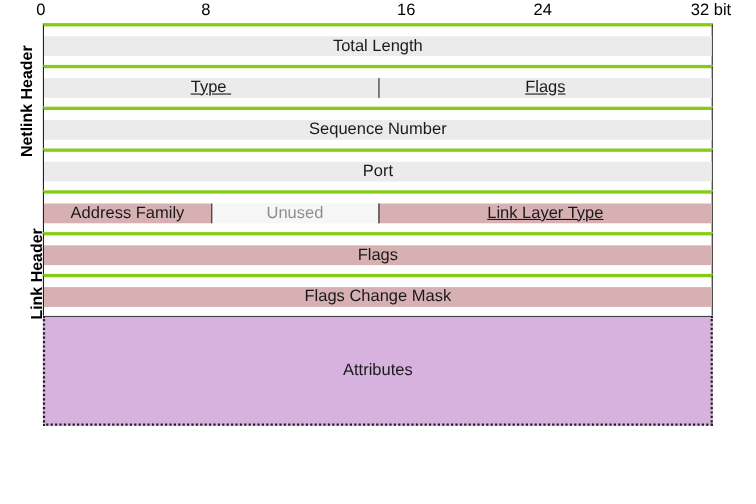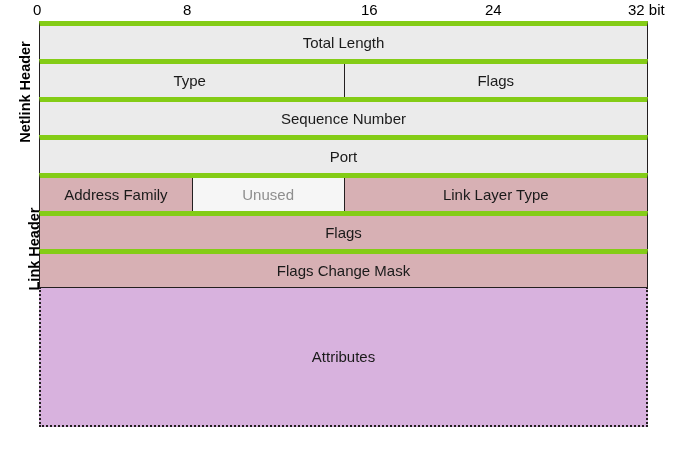--- a/index.html
+++ b/index.html
@@ -77,21 +77,22 @@
     width: 609px;
   }
 
   .row {
     position: relative;
     display: flex;
     height: 38px;
     box-sizing: border-box;
     border-left: 1px solid #231f20;
     border-right: 1px solid #231f20;
-    border-top: 5px solid #84cc16;
+    border-top: 3px solid #84cc16;
+    align-items: center;
   }
 
   .cell {
     display: flex;
     align-items: center;
     justify-content: center;
     box-sizing: border-box;
     font-size: 15px;
     line-height: 18px;
     white-space: nowrap;
@@ -103,33 +104,33 @@
 
   .netlink .cell { background: #ebebeb; }
   .linkhdr .cell { background: #d7b0b4; }
 
   .cell.unused {
     background: #f6f6f6;
     color: #8e8e8e;
   }
 
   .w-full  { width: 100%; }
-  .w-half  { width: 50%; }
+  .w-half  { width: 50%; text-decoration: underline; }
   .w-quart { width: 25%; }
 
   .mono {
     font-family: "Liberation Mono", "DejaVu Sans Mono", monospace;
     font-size: 13.5px;
   }
 
   
   #attributes {
     position: relative;
     box-sizing: border-box;
-    height: 140px;
+    height: 100px;
     background: #d8b2de;
     border-top: 1px solid #231f20;
     border-left: 2px dotted #231f20;
     border-right: 2px dotted #231f20;
     border-bottom: 2px dotted #231f20;
     display: flex;
     align-items: center;
     justify-content: center;
     font-size: 15px;
     line-height: 18px;

